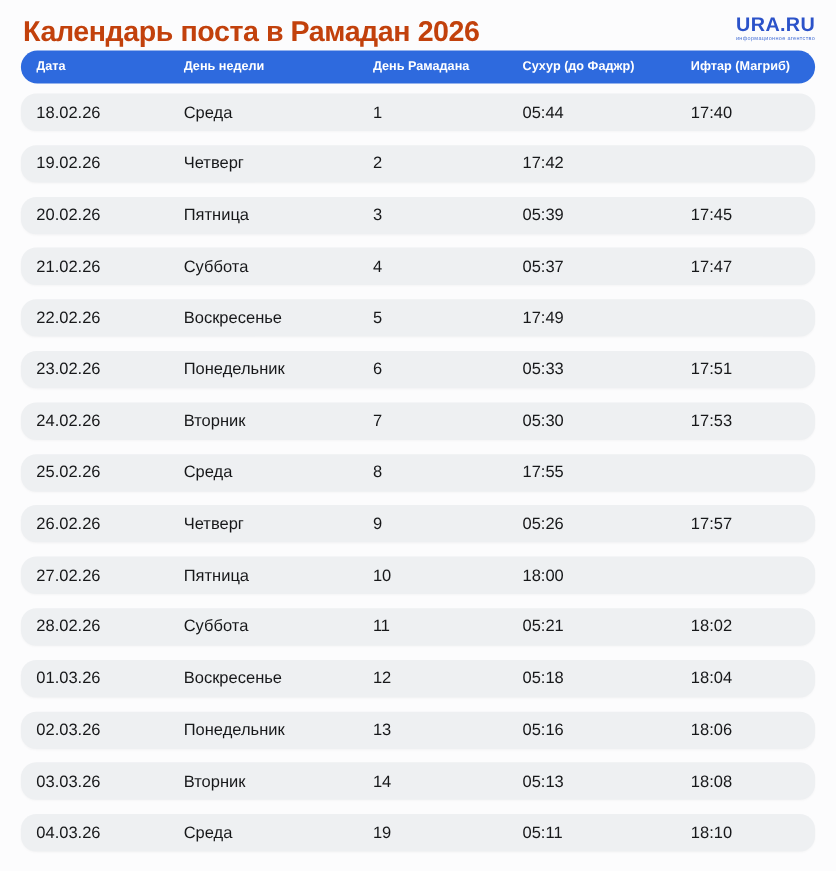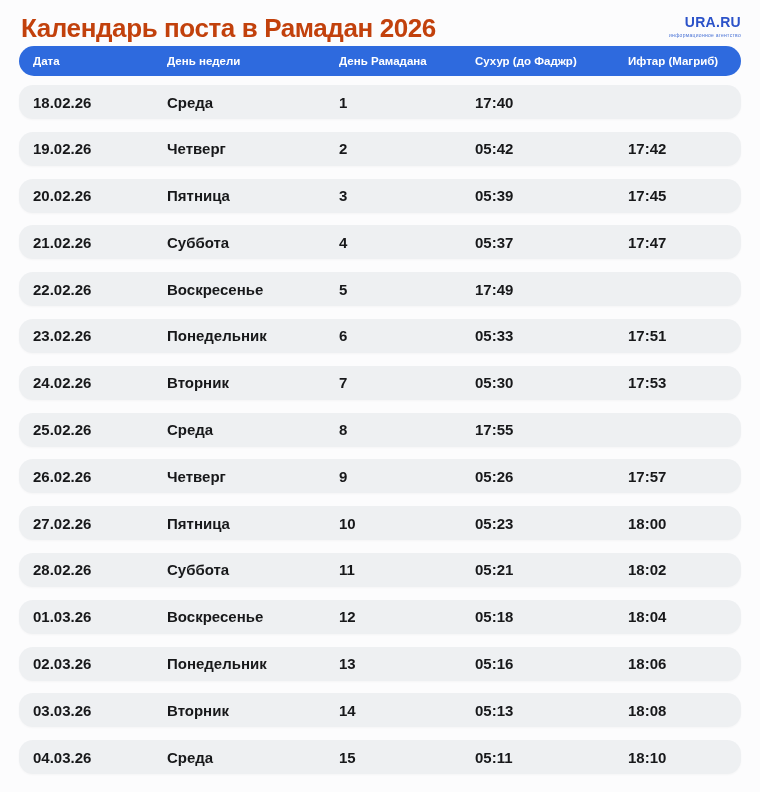--- a/index.html
+++ b/index.html
@@ -15,21 +15,21 @@
   .topbar {
     display: flex; justify-content: space-between; align-items: flex-start;
     height: 34px; margin-bottom: 0;
   }
   .title {
     font-size: 26px; font-weight: 700; color: #c2410c;
     letter-spacing: -0.4px; line-height: 32px; padding-left: 2px;
   }
   .logo { text-align: right; padding-top: 2px; }
   .logo-text {
-    font-size: 14px; font-weight: 700; color: #2b52c9;
+    font-size: 18px; font-weight: 700; color: #2b52c9;
     letter-spacing: 0.3px; line-height: 17px;
   }
   .logo-tagline {
     font-size: 5px; color: #4a73d6; letter-spacing: 0.3px; margin-top: 1px;
   }
 
   
   .grid {
     display: grid;
     grid-template-columns: 134px 172px 136px 153px 1fr;
@@ -40,21 +40,21 @@
   .thead {
     height: 30px; border-radius: 15px;
     background: #2e6ade;
     color: #ffffff; font-size: 11.5px; font-weight: 700;
     margin-bottom: 9px;
   }
 
   .row {
     height: 34px; border-radius: 14px;
     background: #eef0f2;
-    color: #17181a; font-size: 15px; font-weight: 700;
+    color: #17181a; font-size: 15px; font-weight: 400;
     margin-bottom: 12.8px;
     box-shadow: 0 1px 2px rgba(0,0,0,0.03);
   }
   .cell { white-space: nowrap; overflow: hidden; }
 </style>
 </head>
 <body>
 
 <div class="page">
 
@@ -72,28 +72,28 @@
     <div class="cell">День Рамадана</div>
     <div class="cell">Сухур (до Фаджр)</div>
     <div class="cell">Ифтар (Магриб)</div>
   </div>
 
   <div id="rows">
   <div class="row grid">
     <div class="cell">18.02.26</div>
     <div class="cell">Среда</div>
     <div class="cell">1</div>
+    <div class="cell">05:44</div>
     <div class="cell">17:40</div>
   </div>
 
   <div class="row grid">
     <div class="cell">19.02.26</div>
     <div class="cell">Четверг</div>
     <div class="cell">2</div>
-    <div class="cell">05:42</div>
     <div class="cell">17:42</div>
   </div>
 
   <div class="row grid">
     <div class="cell">20.02.26</div>
     <div class="cell">Пятница</div>
     <div class="cell">3</div>
     <div class="cell">05:39</div>
     <div class="cell">17:45</div>
   </div>
@@ -141,21 +141,20 @@
     <div class="cell">Четверг</div>
     <div class="cell">9</div>
     <div class="cell">05:26</div>
     <div class="cell">17:57</div>
   </div>
 
   <div class="row grid">
     <div class="cell">27.02.26</div>
     <div class="cell">Пятница</div>
     <div class="cell">10</div>
-    <div class="cell">05:23</div>
     <div class="cell">18:00</div>
   </div>
 
   <div class="row grid">
     <div class="cell">28.02.26</div>
     <div class="cell">Суббота</div>
     <div class="cell">11</div>
     <div class="cell">05:21</div>
     <div class="cell">18:02</div>
   </div>
@@ -180,19 +179,19 @@
     <div class="cell">03.03.26</div>
     <div class="cell">Вторник</div>
     <div class="cell">14</div>
     <div class="cell">05:13</div>
     <div class="cell">18:08</div>
   </div>
 
   <div class="row grid">
     <div class="cell">04.03.26</div>
     <div class="cell">Среда</div>
-    <div class="cell">15</div>
+    <div class="cell">19</div>
     <div class="cell">05:11</div>
     <div class="cell">18:10</div>
   </div>
 </div>
 
 </div>
 
 </body></html>

